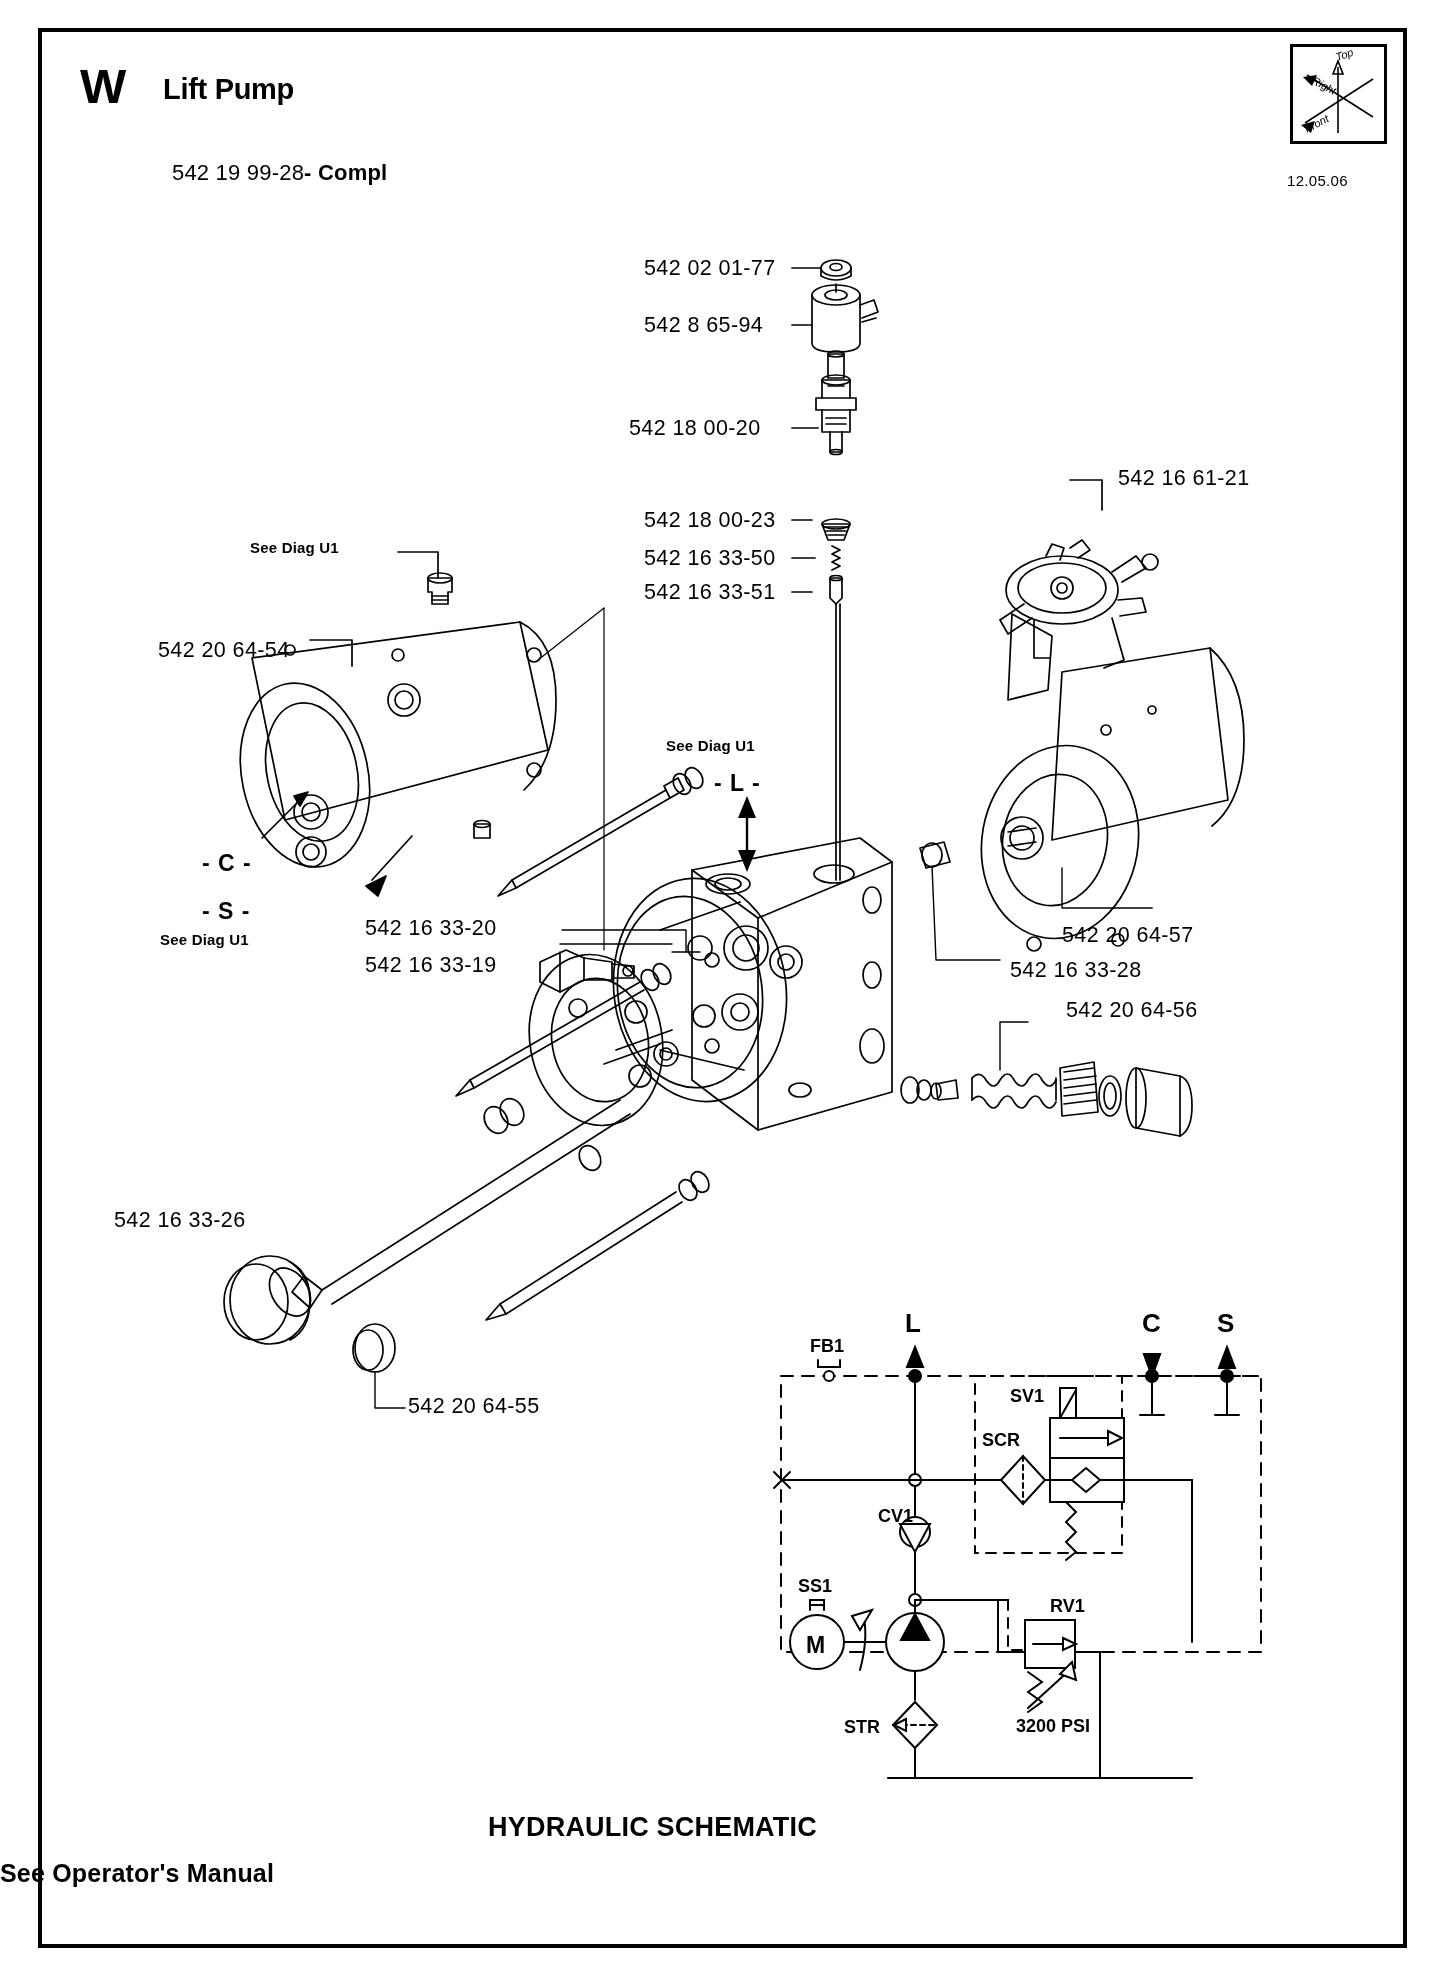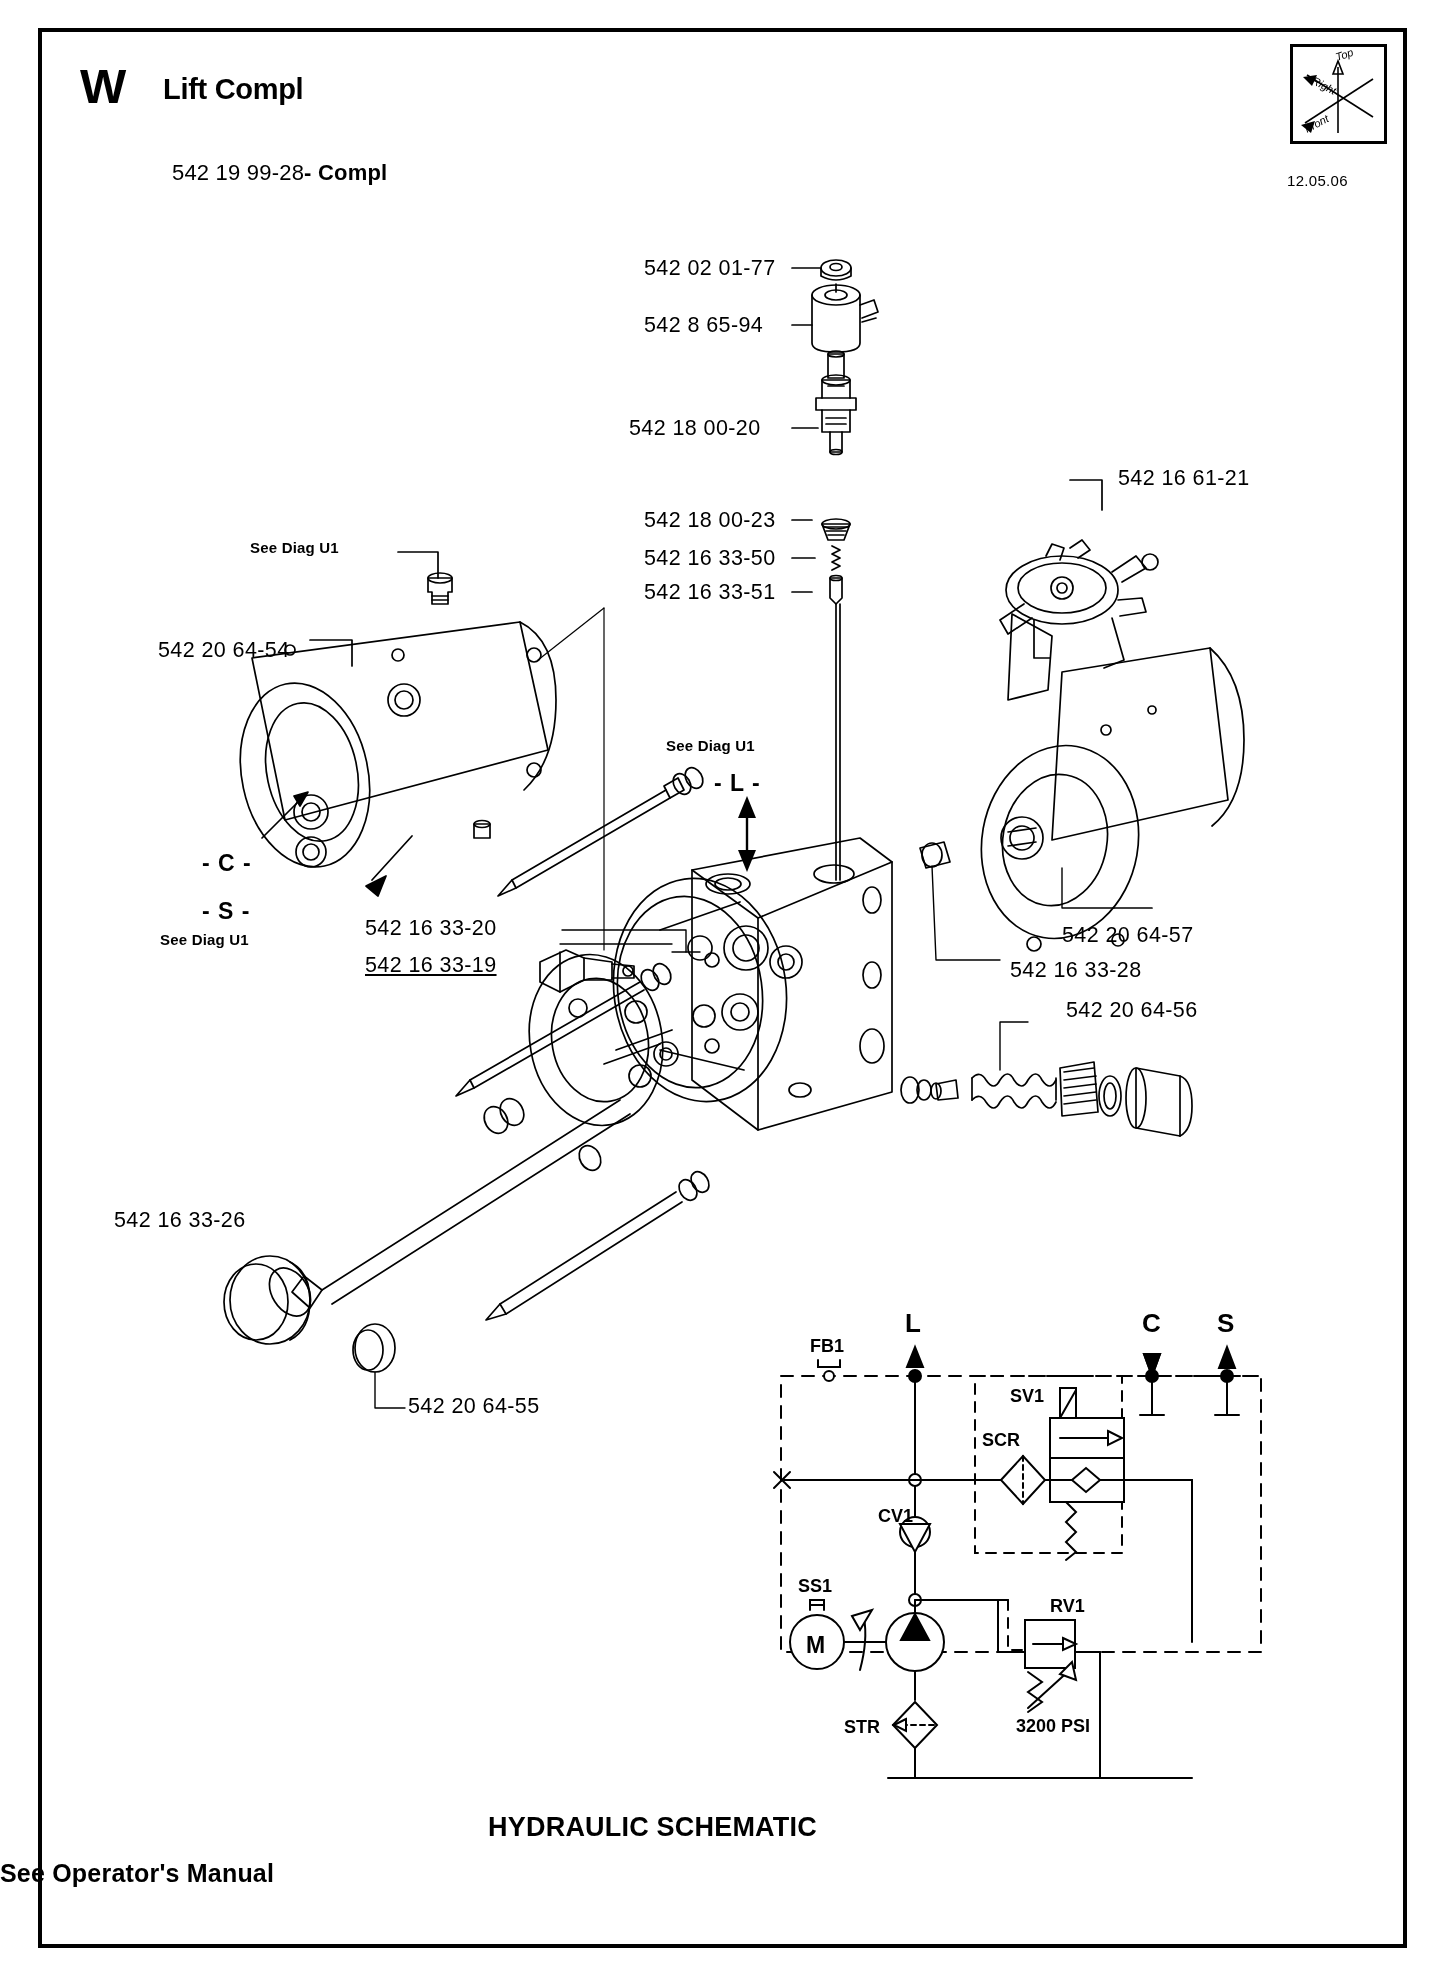--- a/index.html
+++ b/index.html
@@ -129,21 +129,21 @@
   #art { left: 0; top: 0; }
 </style>
 </head>
 <body>
 
 <div id="page">
 
   <div id="page-frame"></div>
 
   <div id="section-letter">W</div>
-  <div id="page-title">Lift Compl</div>
+  <div id="page-title">Lift Pump</div>
   <div id="subtitle">
     <span>542 19 99-28</span><span class="compl">- Compl</span>
   </div>
 
   <div id="orientation-box">
     <svg width="91" height="94" viewBox="0 0 91 94">
 
       <line x1="45" y1="20" x2="45" y2="86" stroke="#000" stroke-width="1.6"></line>
 
       <line x1="14" y1="28" x2="80" y2="70" stroke="#000" stroke-width="1.6"></line>
@@ -399,21 +399,21 @@
   <div class="plabel" style="left:629px; top:418px;">542 18 00-20</div>
   <div class="plabel" style="left:644px; top:510px;">542 18 00-23</div>
   <div class="plabel" style="left:644px; top:548px;">542 16 33-50</div>
   <div class="plabel" style="left:644px; top:582px;">542 16 33-51</div>
 
   <div class="plabel" style="left:158px; top:640px;">542 20 64-54</div>
   <div class="plabel" style="left:114px; top:1210px;">542 16 33-26</div>
   <div class="plabel" style="left:408px; top:1396px;">542 20 64-55</div>
 
   <div class="plabel" style="left:365px; top:918px;">542 16 33-20</div>
-  <div class="plabel" style="left:365px; top:955px;text-decoration:underline;">542 16 33-19</div>
+  <div class="plabel" style="left:365px; top:955px;">542 16 33-19</div>
 
   <div class="plabel" style="left:1118px; top:468px;">542 16 61-21</div>
   <div class="plabel" style="left:1062px; top:925px;">542 20 64-57</div>
   <div class="plabel" style="left:1010px; top:960px;">542 16 33-28</div>
   <div class="plabel" style="left:1066px; top:1000px;">542 20 64-56</div>
 
   <div class="blabel" style="left:250px; top:540px;">See Diag U1</div>
   <div class="blabel" style="left:160px; top:932px;">See Diag U1</div>
   <div class="blabel" style="left:666px; top:738px;">See Diag U1</div>
 

